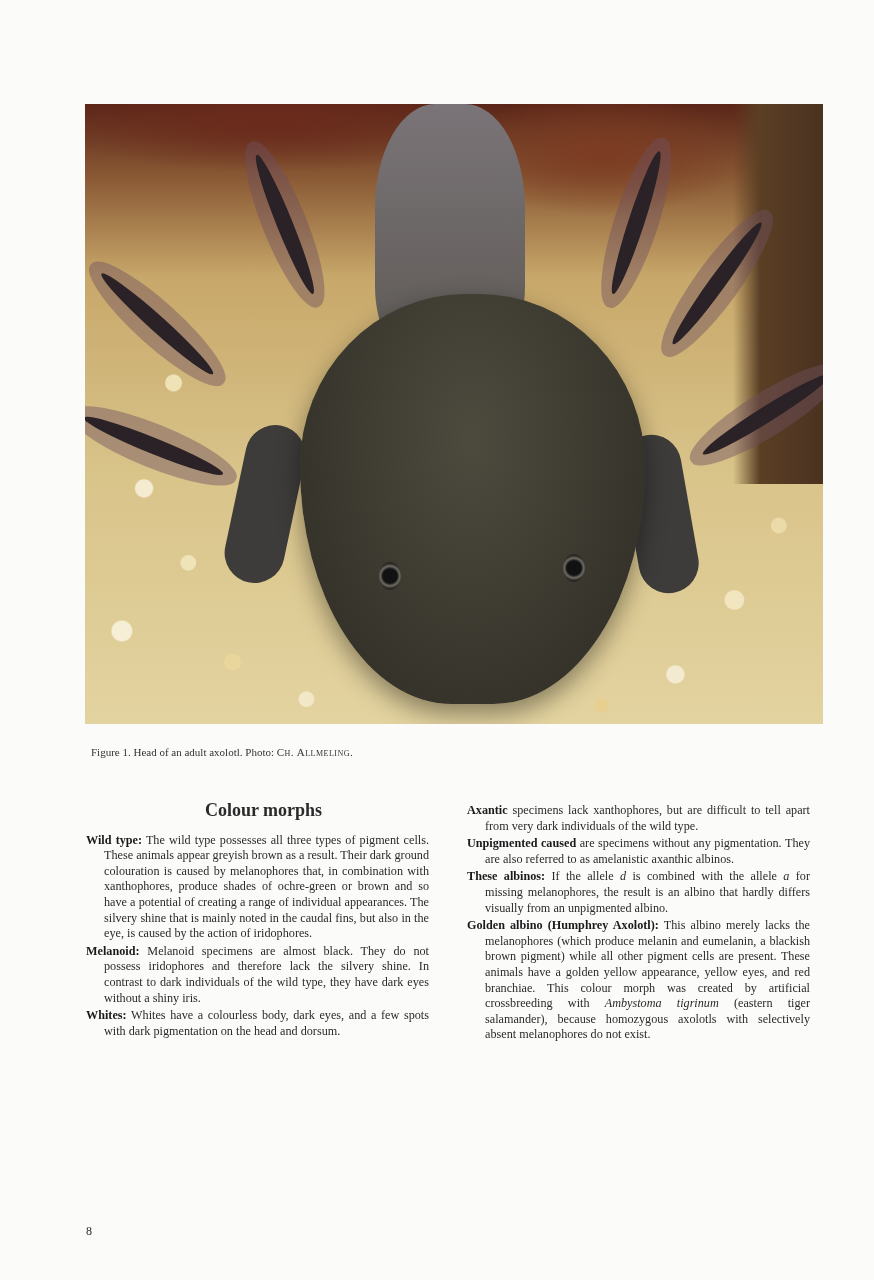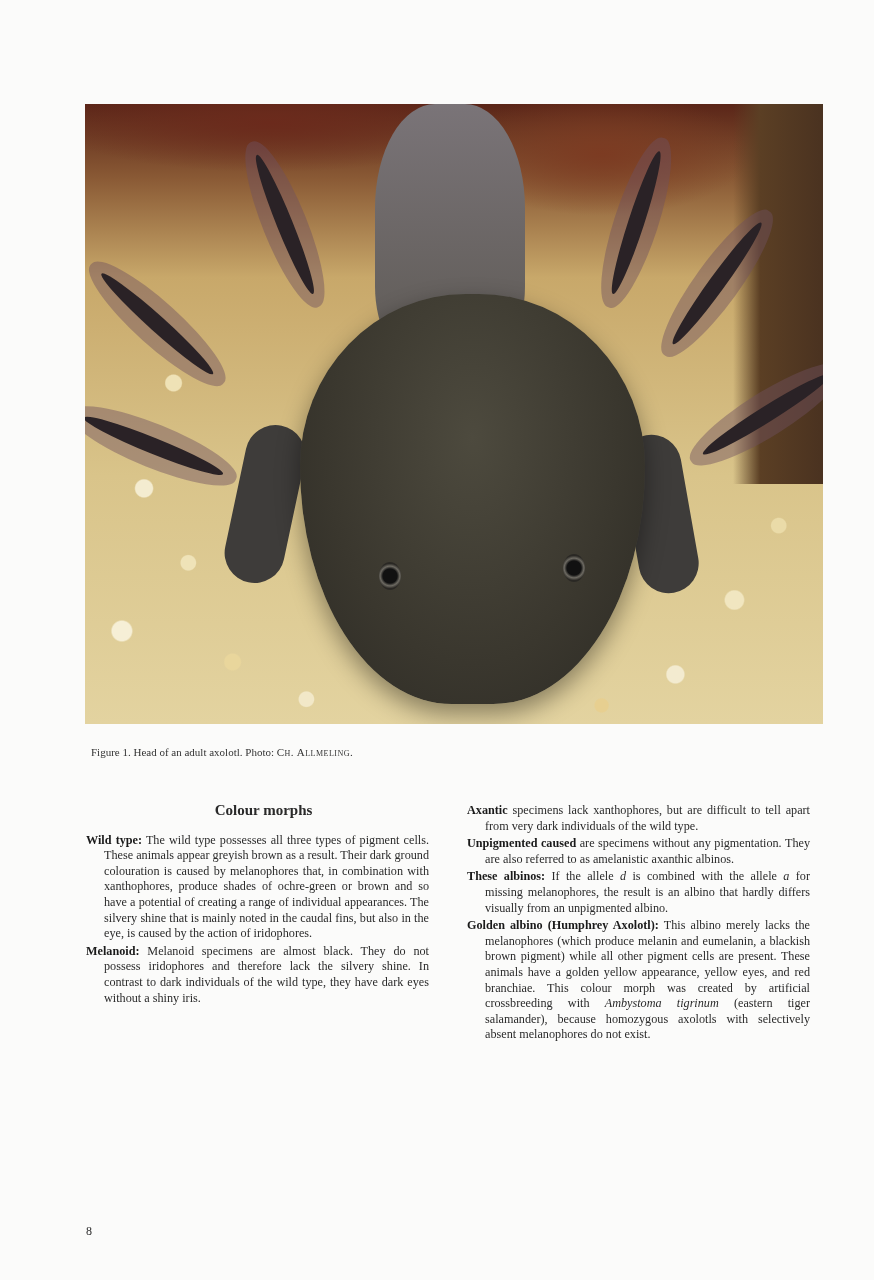--- a/index.html
+++ b/index.html
@@ -53,21 +53,21 @@
     .gill { position: absolute; width: 16px; height: 150px; border-radius: 50%;
       background: #2a2226; box-shadow: 0 0 0 14px rgba(110,80,95,0.45); transform-origin: bottom center; }
     .limb { position: absolute; width: 60px; height: 160px; border-radius: 30px; background: #3e3c3a; }
     .caption {
       position: absolute; left: 91px; top: 746px; font-size: 11px; color: #333;
     }
     .caption .sc { font-variant: small-caps; letter-spacing: 0.5px; }
     .col { position: absolute; top: 803px; width: 355px; font-size: 12.2px; line-height: 15.6px; text-align: justify; }
     .col.left { left: 86px; }
     .col.right { left: 467px; }
-    .section-title { text-align: center; font-weight: bold; font-size: 15px; margin: 0 0 14px 0; }
+    .section-title { text-align: center; font-weight: bold; font-size: 18px; margin: 0 0 14px 0; }
     .entry { margin: 0 12px 2px 0; padding-left: 18px; text-indent: -18px; font-family: Liberation Serif, serif; }
     .entry b { font-weight: bold; color: #1a1a1a; }
     .page-number { position: absolute; left: 86px; top: 1224px; font-size: 12px; }
   </style>
 </head>
 <body>
 
 <div class="running-head">Ambystoma mexicanum</div>
 
 <div class="photo" title="Photo of the head of an adult wild-type axolotl resting on gravel">
@@ -88,20 +88,21 @@
 </div>
 
 <div class="caption">
   <span>Figure 1. Head of an adult axolotl. Photo: </span><span class="sc">Ch. Allmeling.</span>
 </div>
 
 <div class="col left">
   <div class="section-title">Colour morphs</div>
   <p class="entry"><b>Wild type:</b><span> The wild type possesses all three types of pigment cells. These animals appear greyish brown as a result. Their dark ground colouration is caused by melanophores that, in combination with xanthophores, produce shades of ochre-green or brown and so have a potential of creating a range of individual appearances. The silvery shine that is mainly noted in the caudal fins, but also in the eye, is caused by the action of iridophores.</span></p>
   <p class="entry"><b>Melanoid:</b><span> Melanoid specimens are almost black. They do not possess iridophores and therefore lack the silvery shine. In contrast to dark individuals of the wild type, they have dark eyes without a shiny iris.</span></p>
+  <p class="entry"><b>Whites:</b><span> Whites have a colourless body, dark eyes, and a few spots with dark pigmentation on the head and dorsum.</span></p>
 </div>
 
 <div class="col right">
   <p class="entry"><b>Axantic</b><span> specimens lack xanthophores, but are difficult to tell apart from very dark individuals of the wild type.</span></p>
   <p class="entry"><b>Unpigmented caused</b><span> are specimens without any pigmentation. They are also referred to as amelanistic axanthic albinos.</span></p>
   <p class="entry"><b>These albinos:</b><span> If the allele </span><i>d</i><span> is combined with the allele </span><i>a</i><span> for missing melanophores, the result is an albino that hardly differs visually from an unpigmented albino.</span></p>
   <p class="entry"><b>Golden albino (Humphrey Axolotl):</b><span> This albino merely lacks the melanophores (which produce melanin and eumelanin, a blackish brown pigment) while all other pigment cells are present. These animals have a golden yellow appearance, yellow eyes, and red branchiae. This colour morph was created by artificial crossbreeding with </span><i>Ambystoma tigrinum</i><span> (eastern tiger salamander), because homozygous axolotls with selectively absent melanophores do not exist.</span></p>
 </div>
 
 <div class="page-number">8</div>

